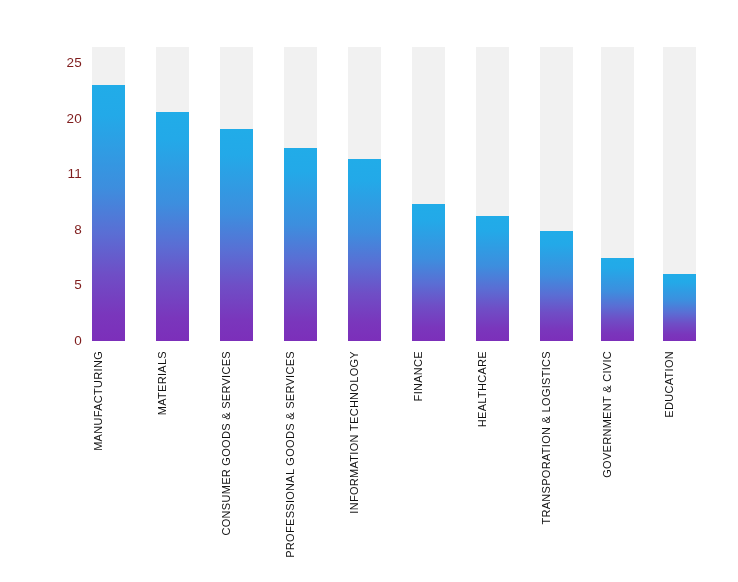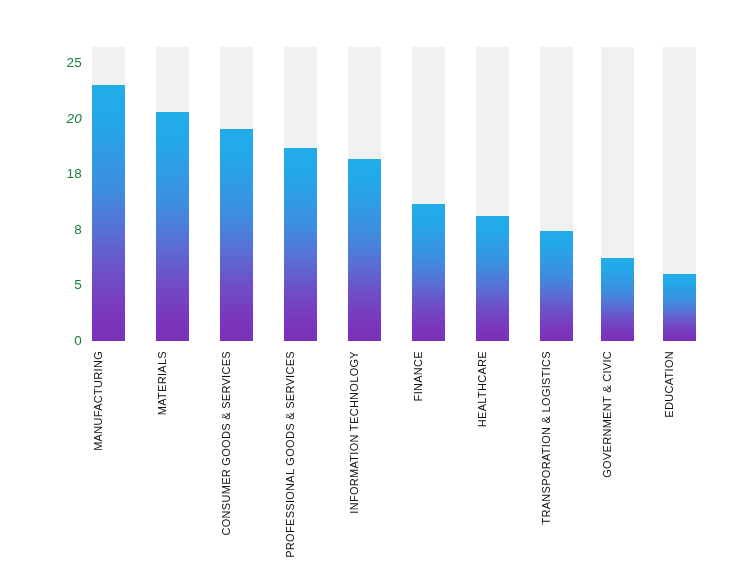--- a/index.html
+++ b/index.html
@@ -33,21 +33,21 @@
     width: 738px;
     height: 582px;
   }
 
   .y-axis-tick {
     position: absolute;
     right: 0;
     width: 46px;
     text-align: right;
     font-size: 13.5px;
-    color: #15803d;
+    color: #7f1d1d;
     letter-spacing: 0.2px;
     line-height: 1;
     transform: translateY(-50%);
   }
 
   #y-axis {
     position: absolute;
     left: 18px;
     top: 0;
     width: 64px;
@@ -107,22 +107,22 @@
 </style>
 </head>
 <body>
 
 <div id="chart-figure">
 
   <div id="plot-area">
 
     <div id="y-axis">
       <div class="y-axis-tick" style="top:63px;">25</div>
-      <div class="y-axis-tick" style="top:118.6px;font-style:italic;">20</div>
-      <div class="y-axis-tick" style="top:174.2px;">18</div>
+      <div class="y-axis-tick" style="top:118.6px;">20</div>
+      <div class="y-axis-tick" style="top:174.2px;">11</div>
       <div class="y-axis-tick" style="top:229.8px;">8</div>
       <div class="y-axis-tick" style="top:285.4px;">5</div>
       <div class="y-axis-tick" style="top:341px;">0</div>
     </div>
 
     <div class="bar-group" style="left:92px; height:582px;">
       <div class="bar-track" style="top:47px; height:294px;"></div>
       <div class="bar-fill" style="top: 85.24px; height: 255.76px;"></div>
       <div class="bar-label-wrap">
         <div class="bar-label">MANUFACTURING</div>

